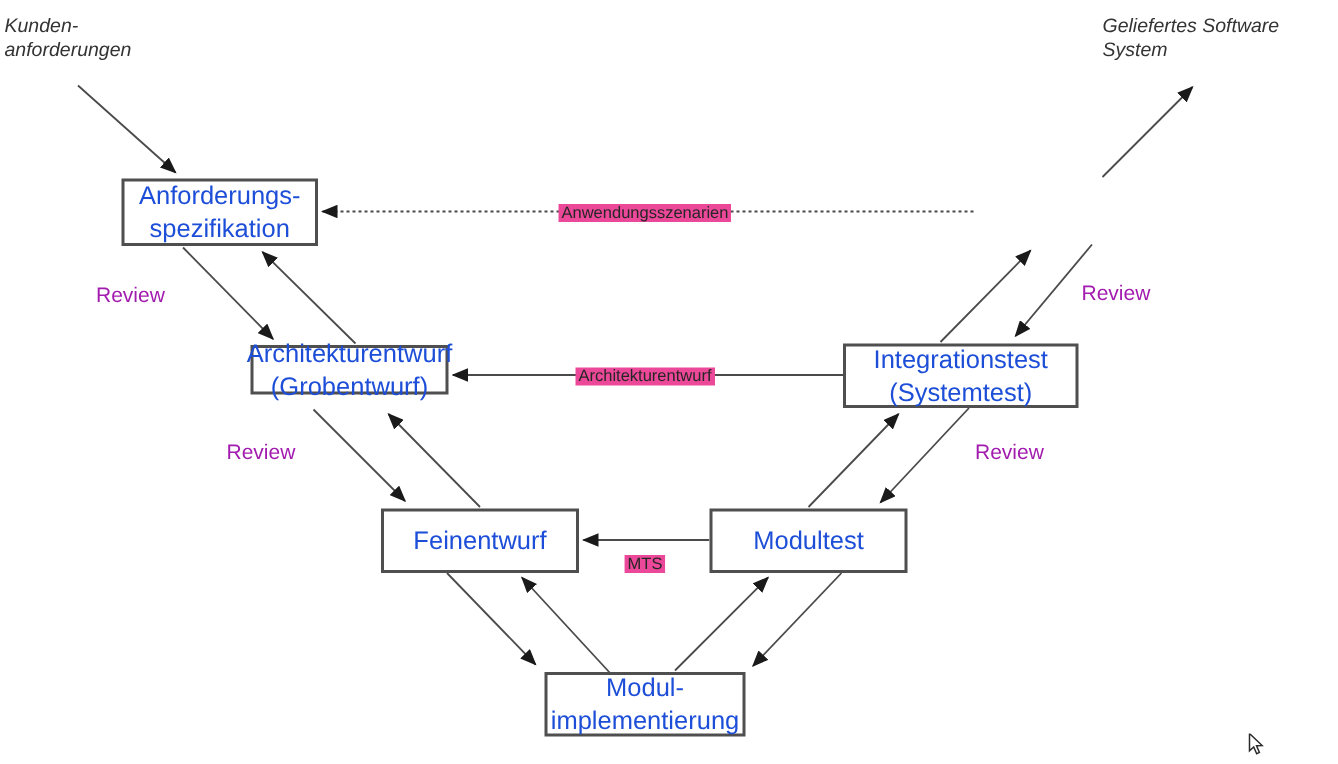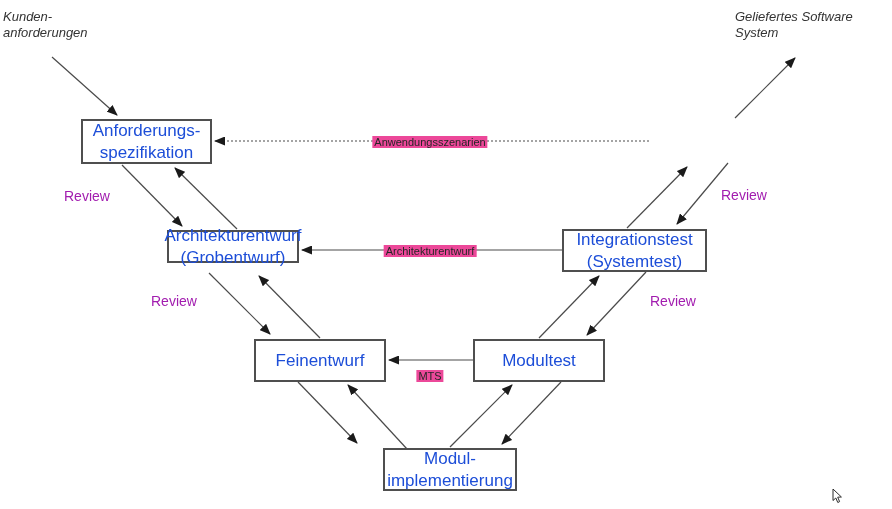--- a/index.html
+++ b/index.html
@@ -81,28 +81,28 @@
     <span>Anforderungs-
 spezifikation</span>
   </div>
   <div class="box" style="left:167px; top:230px; width:132px; height:33px;">
     <span>Architekturentwurf
 (Grobentwurf)</span>
   </div>
   <div class="box" style="left:254px; top:339px; width:132px; height:43px;">
     <span>Feinentwurf</span>
   </div>
-  <div class="box" style="left:363px; top:448px; width:134px; height:43px;margin-left:20px;">
+  <div class="box" style="left:363px; top:448px; width:134px; height:43px;">
     <span>Modul-
 implementierung</span>
   </div>
   <div class="box" style="left:473px; top:339px; width:132px; height:43px;">
     <span>Modultest</span>
   </div>
-  <div class="box" style="left:562px; top:229px; width:145px; height:43px;">
+  <div class="box" style="left:562px; top:229px; width:157px; height:43px;">
     <span>Integrationstest
 (Systemtest)</span>
   </div>
 
   <div class="review" style="left:64px;  top:188px;">Review</div>
   <div class="review" style="left:151px; top:293px;">Review</div>
   <div class="review" style="left:721px; top:187px;">Review</div>
   <div class="review" style="left:650px; top:293px;">Review</div>
 
   <div class="edge-label" style="left:430px; top:142px;">Anwendungsszenarien</div>

